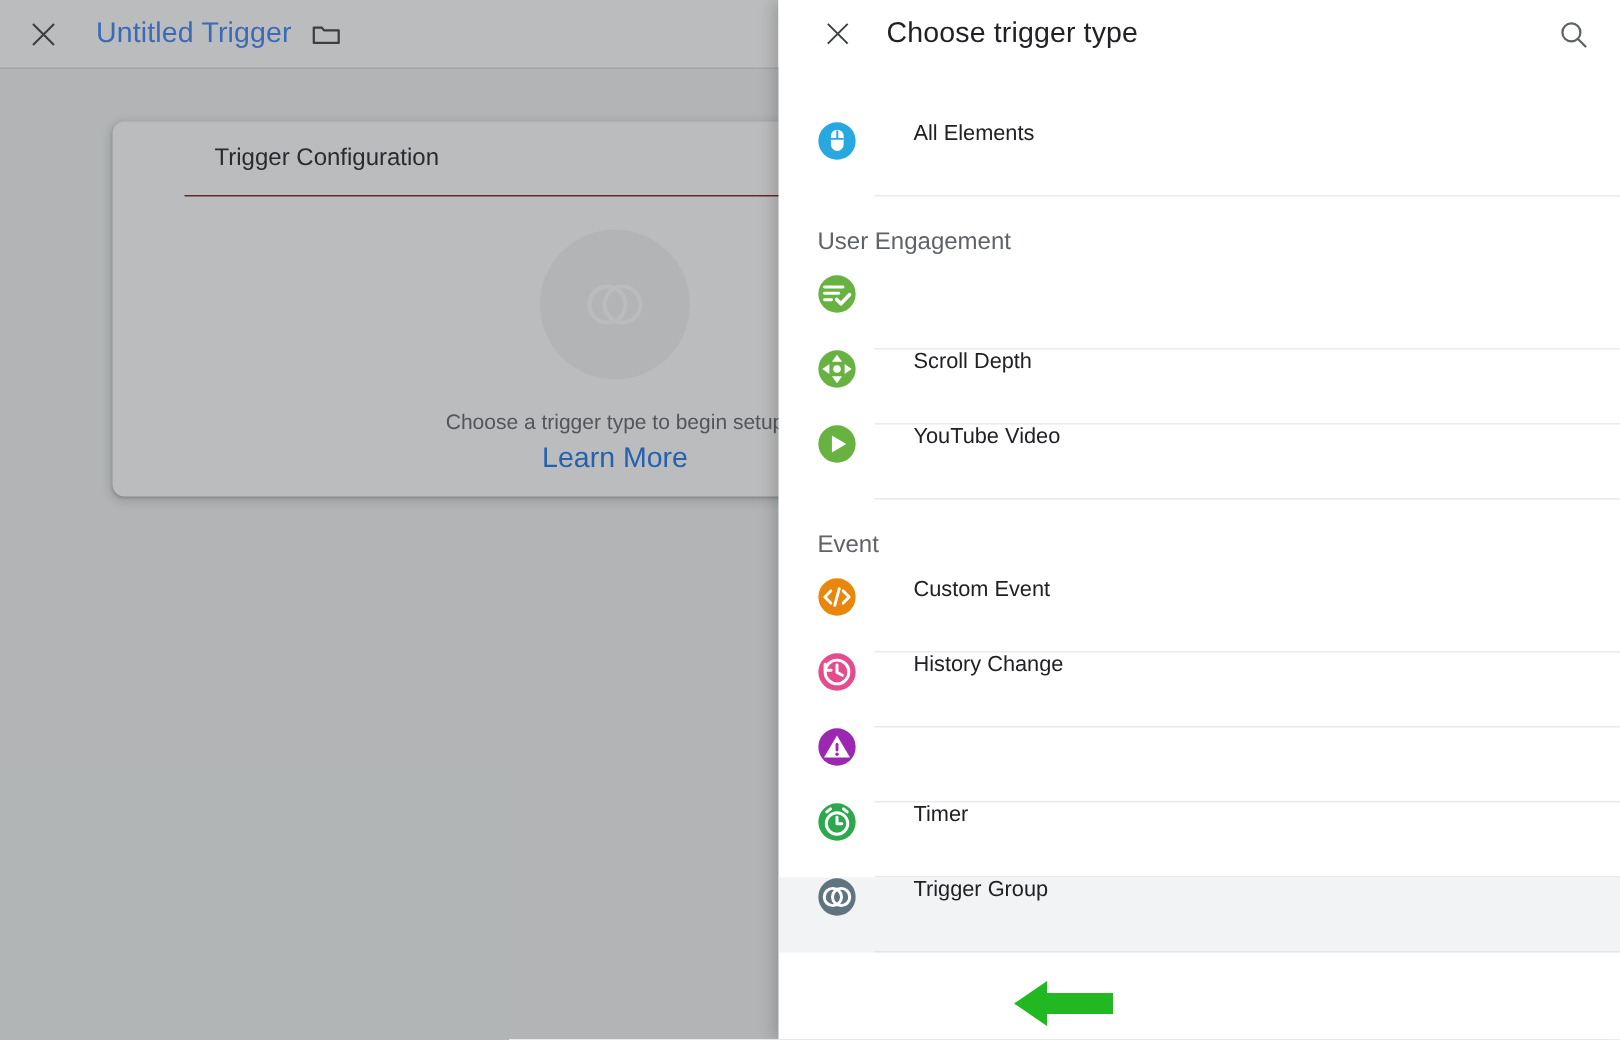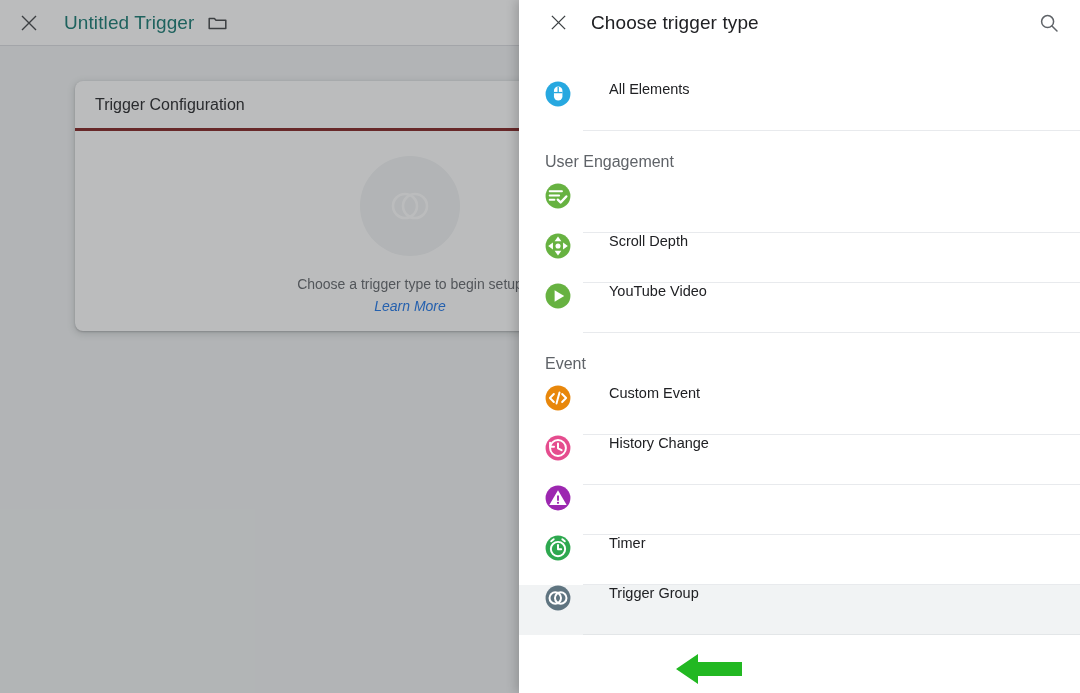--- a/index.html
+++ b/index.html
@@ -21,21 +21,21 @@
     border-bottom: 1px solid #dadce0;
     display: flex; align-items: center;
     padding-left: 14px;
   }
   #app-header .close-x {
     width: 30px; height: 30px;
     display: flex; align-items: center; justify-content: center;
     color: #3c4043;
   }
   #app-header .app-title {
-    font-size: 19px; color: #0f766e;
+    font-size: 19px; color: #3b82f6;
     margin-left: 20px; letter-spacing: .1px; text-align: right;
   }
   #app-header .folder-ico {
     margin-left: 14px; display: flex; align-items: center; color: #3c4043;
   }
 
   #app-body {
     position: absolute; top: 46px; left: 0; right: 0; bottom: 0;
     background: #f1f3f4;
   }
@@ -47,37 +47,37 @@
     width: 670px; height: 250px;
     background: #ffffff;
     border-radius: 8px;
     box-shadow: 0 1px 2px rgba(60,64,67,.3), 0 2px 6px 2px rgba(60,64,67,.15);
     overflow: hidden;
   }
   #trigger-config-card .card-head {
     height: 50px;
     display: flex; align-items: center;
     padding-left: 20px;
-    border-bottom: 3px solid #7f1d1d;
-    font-size: 16px; color: #202124;
+    border-bottom: 1px solid #7f1d1d;
+    font-size: 16px; color: #202124; margin-left: 48px;
   }
   #trigger-config-card .card-body {
     height: calc(100% - 50px);
     display: flex; flex-direction: column;
     align-items: center; justify-content: center;
     padding-top: 8px;
   }
   .empty-emblem {
     width: 100px; height: 100px; border-radius: 50%;
     background: #f1f3f4;
     display: flex; align-items: center; justify-content: center;
     margin-bottom: 20px;
   }
   .empty-text { font-size: 14px; color: #5f6368; }
-  .empty-link { font-size: 14px; color: #1a73e8; margin-top: 6px; font-style: italic; }
+  .empty-link { font-size: 19px; color: #1a73e8; margin-top: 6px; }
 
   
   #scrim {
     position: absolute; inset: 0;
     background: rgba(60,64,67,.35);
     pointer-events: none;
   }
 
   
   #trigger-type-panel {

